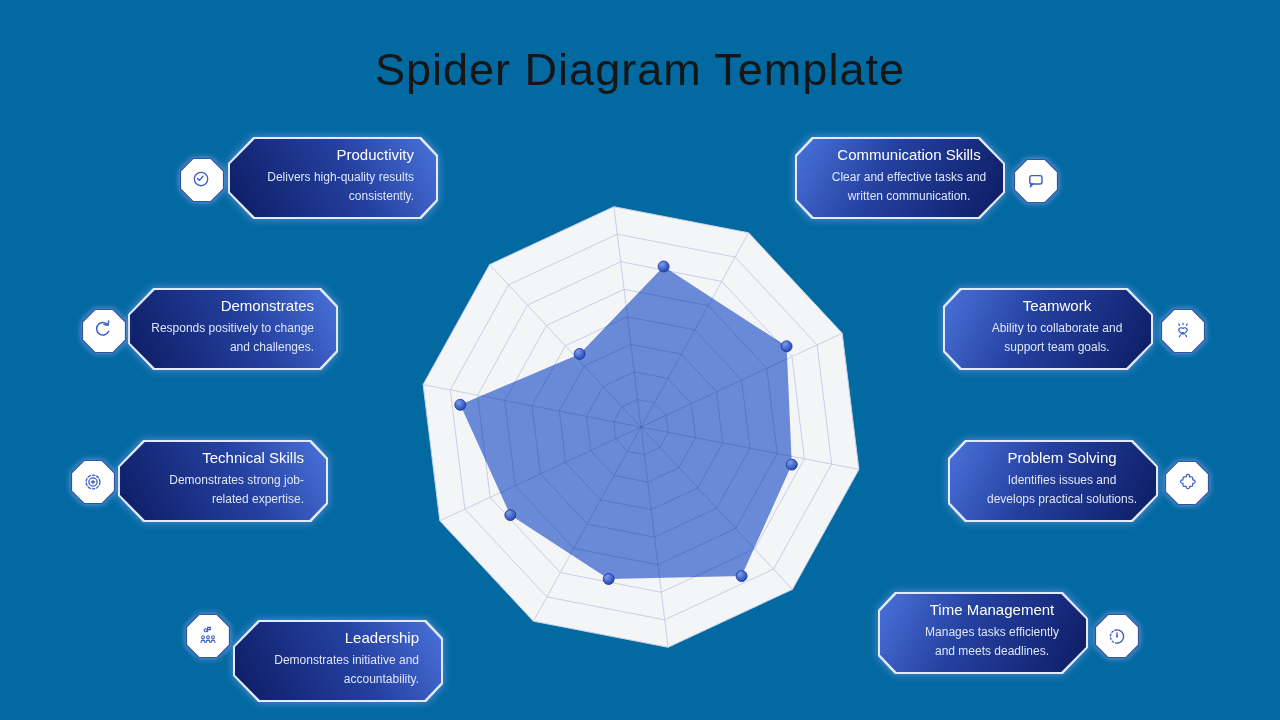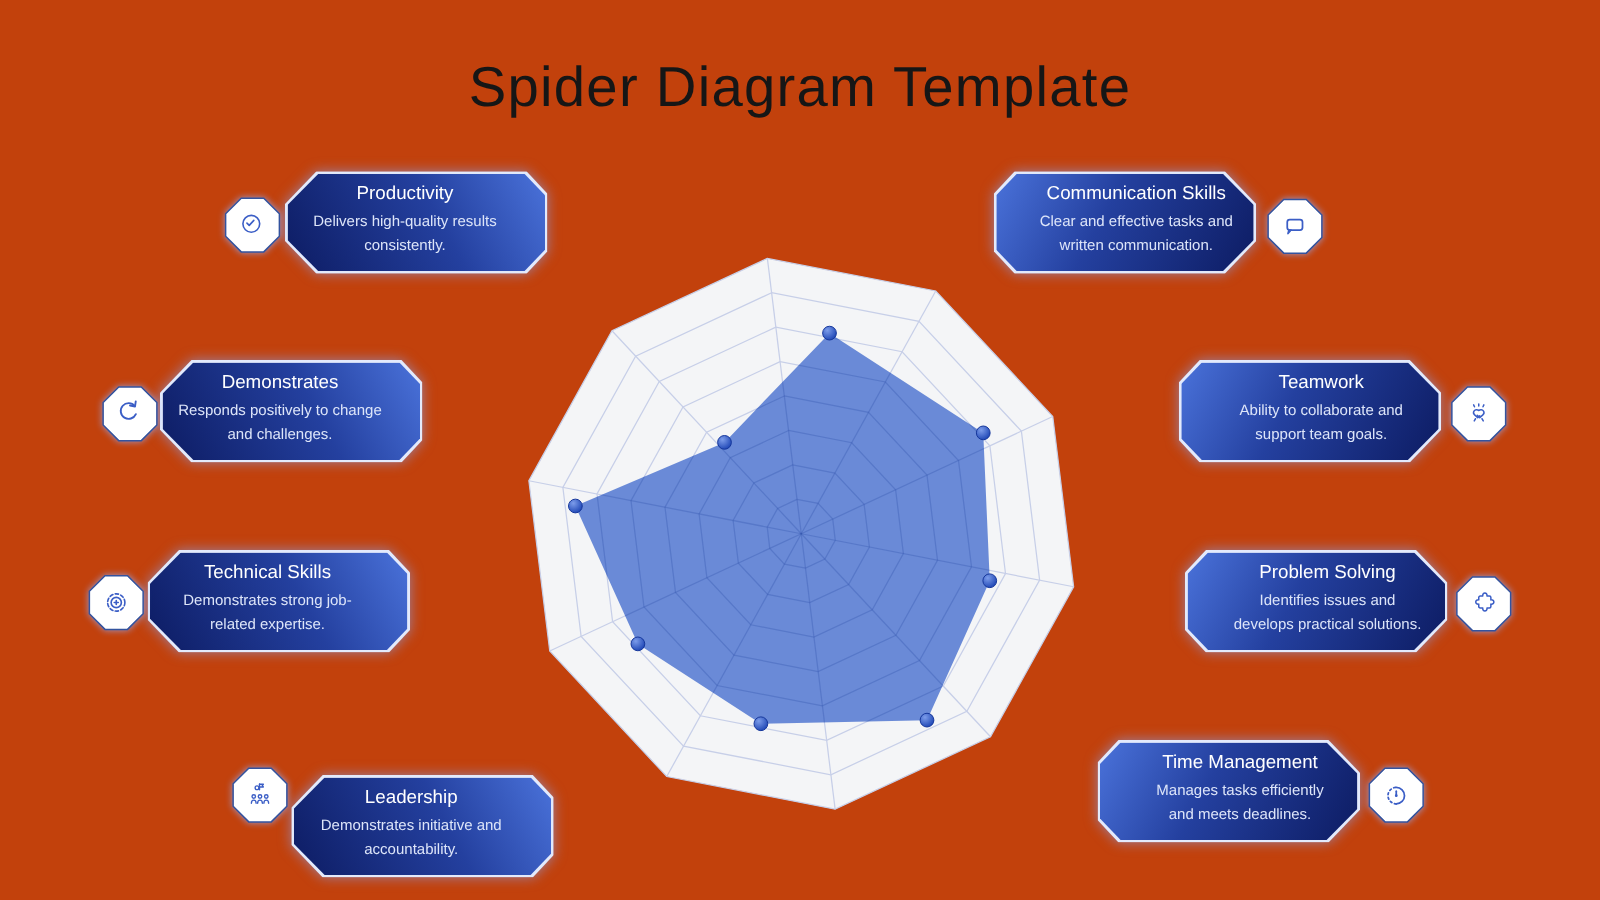--- a/index.html
+++ b/index.html
@@ -1,33 +1,33 @@
 <!DOCTYPE html>
 <html><head>
 <meta charset="utf-8">
 <style>
   html,body{margin:0;padding:0;background:#fff;}
-  .stage{position:relative;width:1280px;height:720px;background:#c2410c;overflow:hidden;
+  .stage{position:relative;width:1280px;height:720px;background:#0369a1;overflow:hidden;
          font-family:"Liberation Sans", sans-serif;}
   .page-title{position:absolute;top:44px;left:0;width:100%;text-align:center;
               font-size:45px;font-weight:300;letter-spacing:1px;color:#161616;}
   
   .box{position:absolute;width:210px;height:82px;
        filter:drop-shadow(0 0 5px rgba(135,165,245,.65));}
   .oct,.oct-in{position:absolute;}
   .oct{inset:0;background:#e3eafc;}
   .oct-in{inset:2px;}
   .box.right-side .oct,.box.right-side .oct-in{
       clip-path:polygon(8% 0%,88% 0%,100% 32%,100% 68%,88% 100%,8% 100%,0% 78%,0% 22%);}
   .box.left-side .oct,.box.left-side .oct-in{
       clip-path:polygon(12% 0%,92% 0%,100% 22%,100% 78%,92% 100%,12% 100%,0% 68%,0% 32%);}
   .box.right-side .oct-in{background:linear-gradient(118deg,#4a72da 0%,#24409f 42%,#0d1c63 100%);}
   .box.left-side  .oct-in{background:linear-gradient(242deg,#4a72da 0%,#24409f 42%,#0d1c63 100%);}
   .box-text{position:absolute;inset:0;z-index:2;}
-  .box.left-side  .box-text{text-align:center;padding:9px 24px 0 6px;}
+  .box.left-side  .box-text{text-align:right;padding:9px 24px 0 6px;}
   .box.right-side .box-text{text-align:center; padding:9px 6px 0 24px;}
   .box-title{color:#ffffff;font-size:15px;font-weight:400;margin:0 0 5px 0;}
   .box-desc{color:#dde5f9;font-size:12px;line-height:19px;white-space:pre-line;}
   
   .badge{position:absolute;width:46px;height:46px;
          filter:drop-shadow(0 0 3px rgba(150,175,250,.8));}
   .badge svg{display:block;}
   
   .radar-wrap{position:absolute;left:396px;top:172px;width:492px;height:510px;}
 </style>

